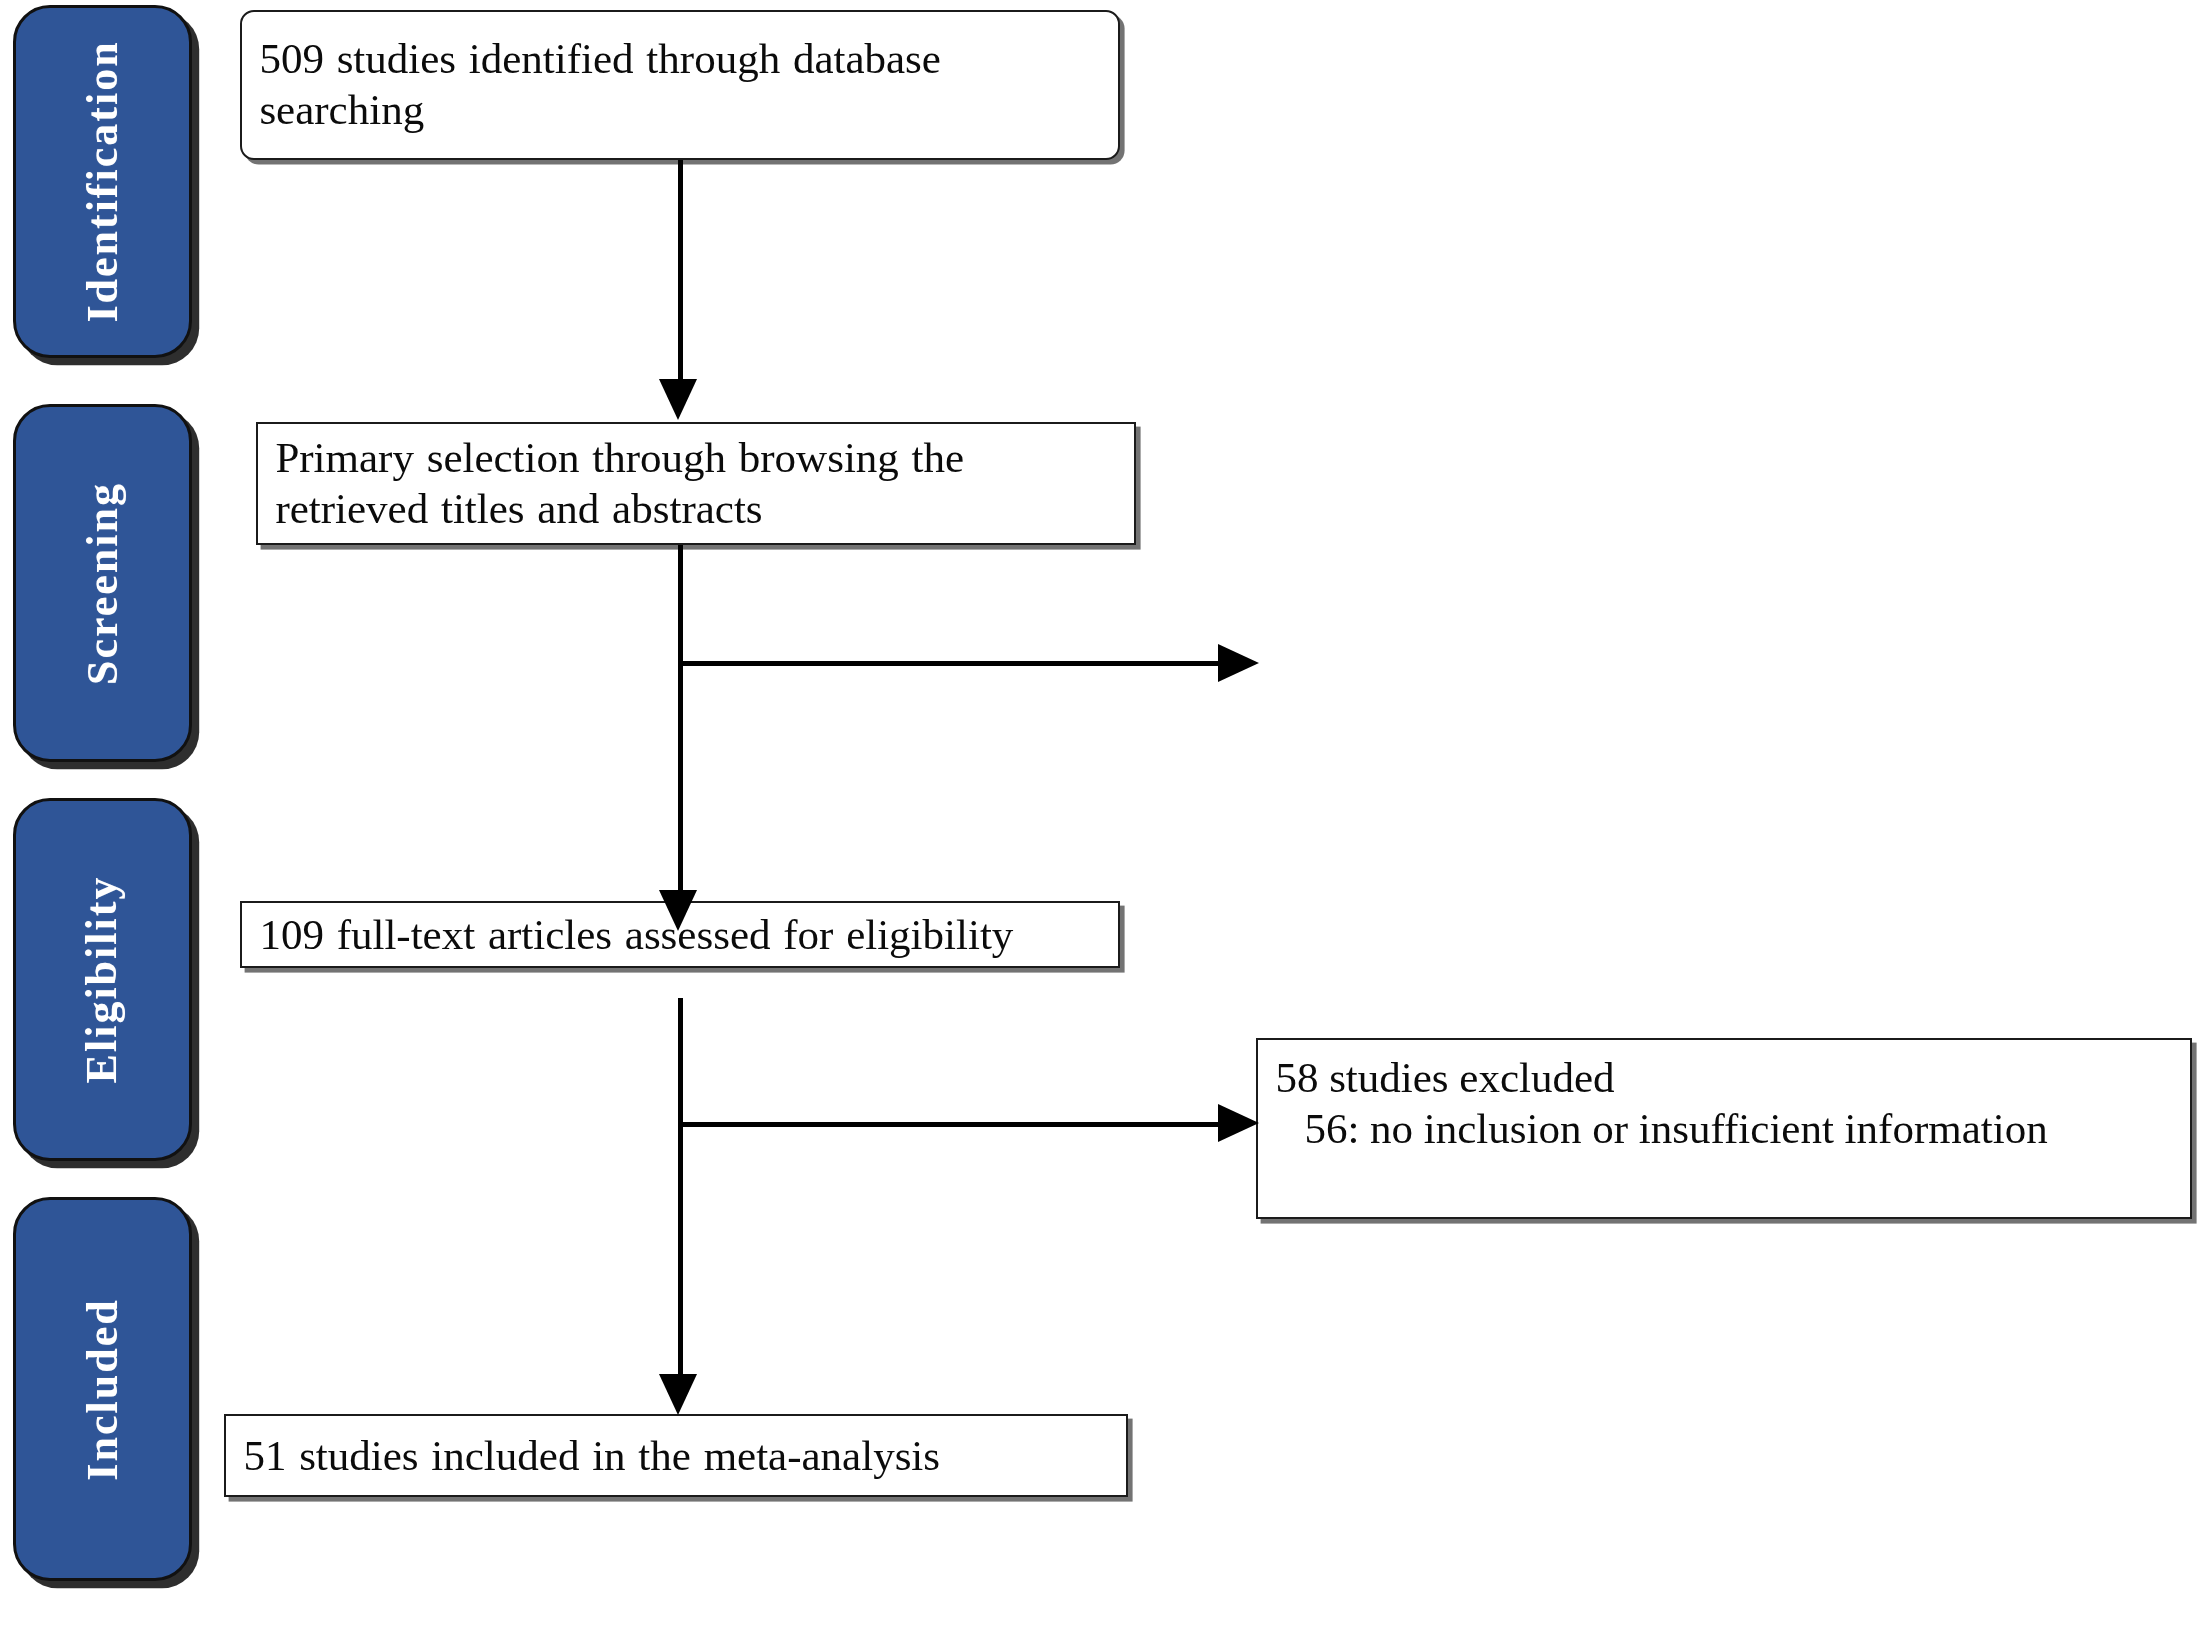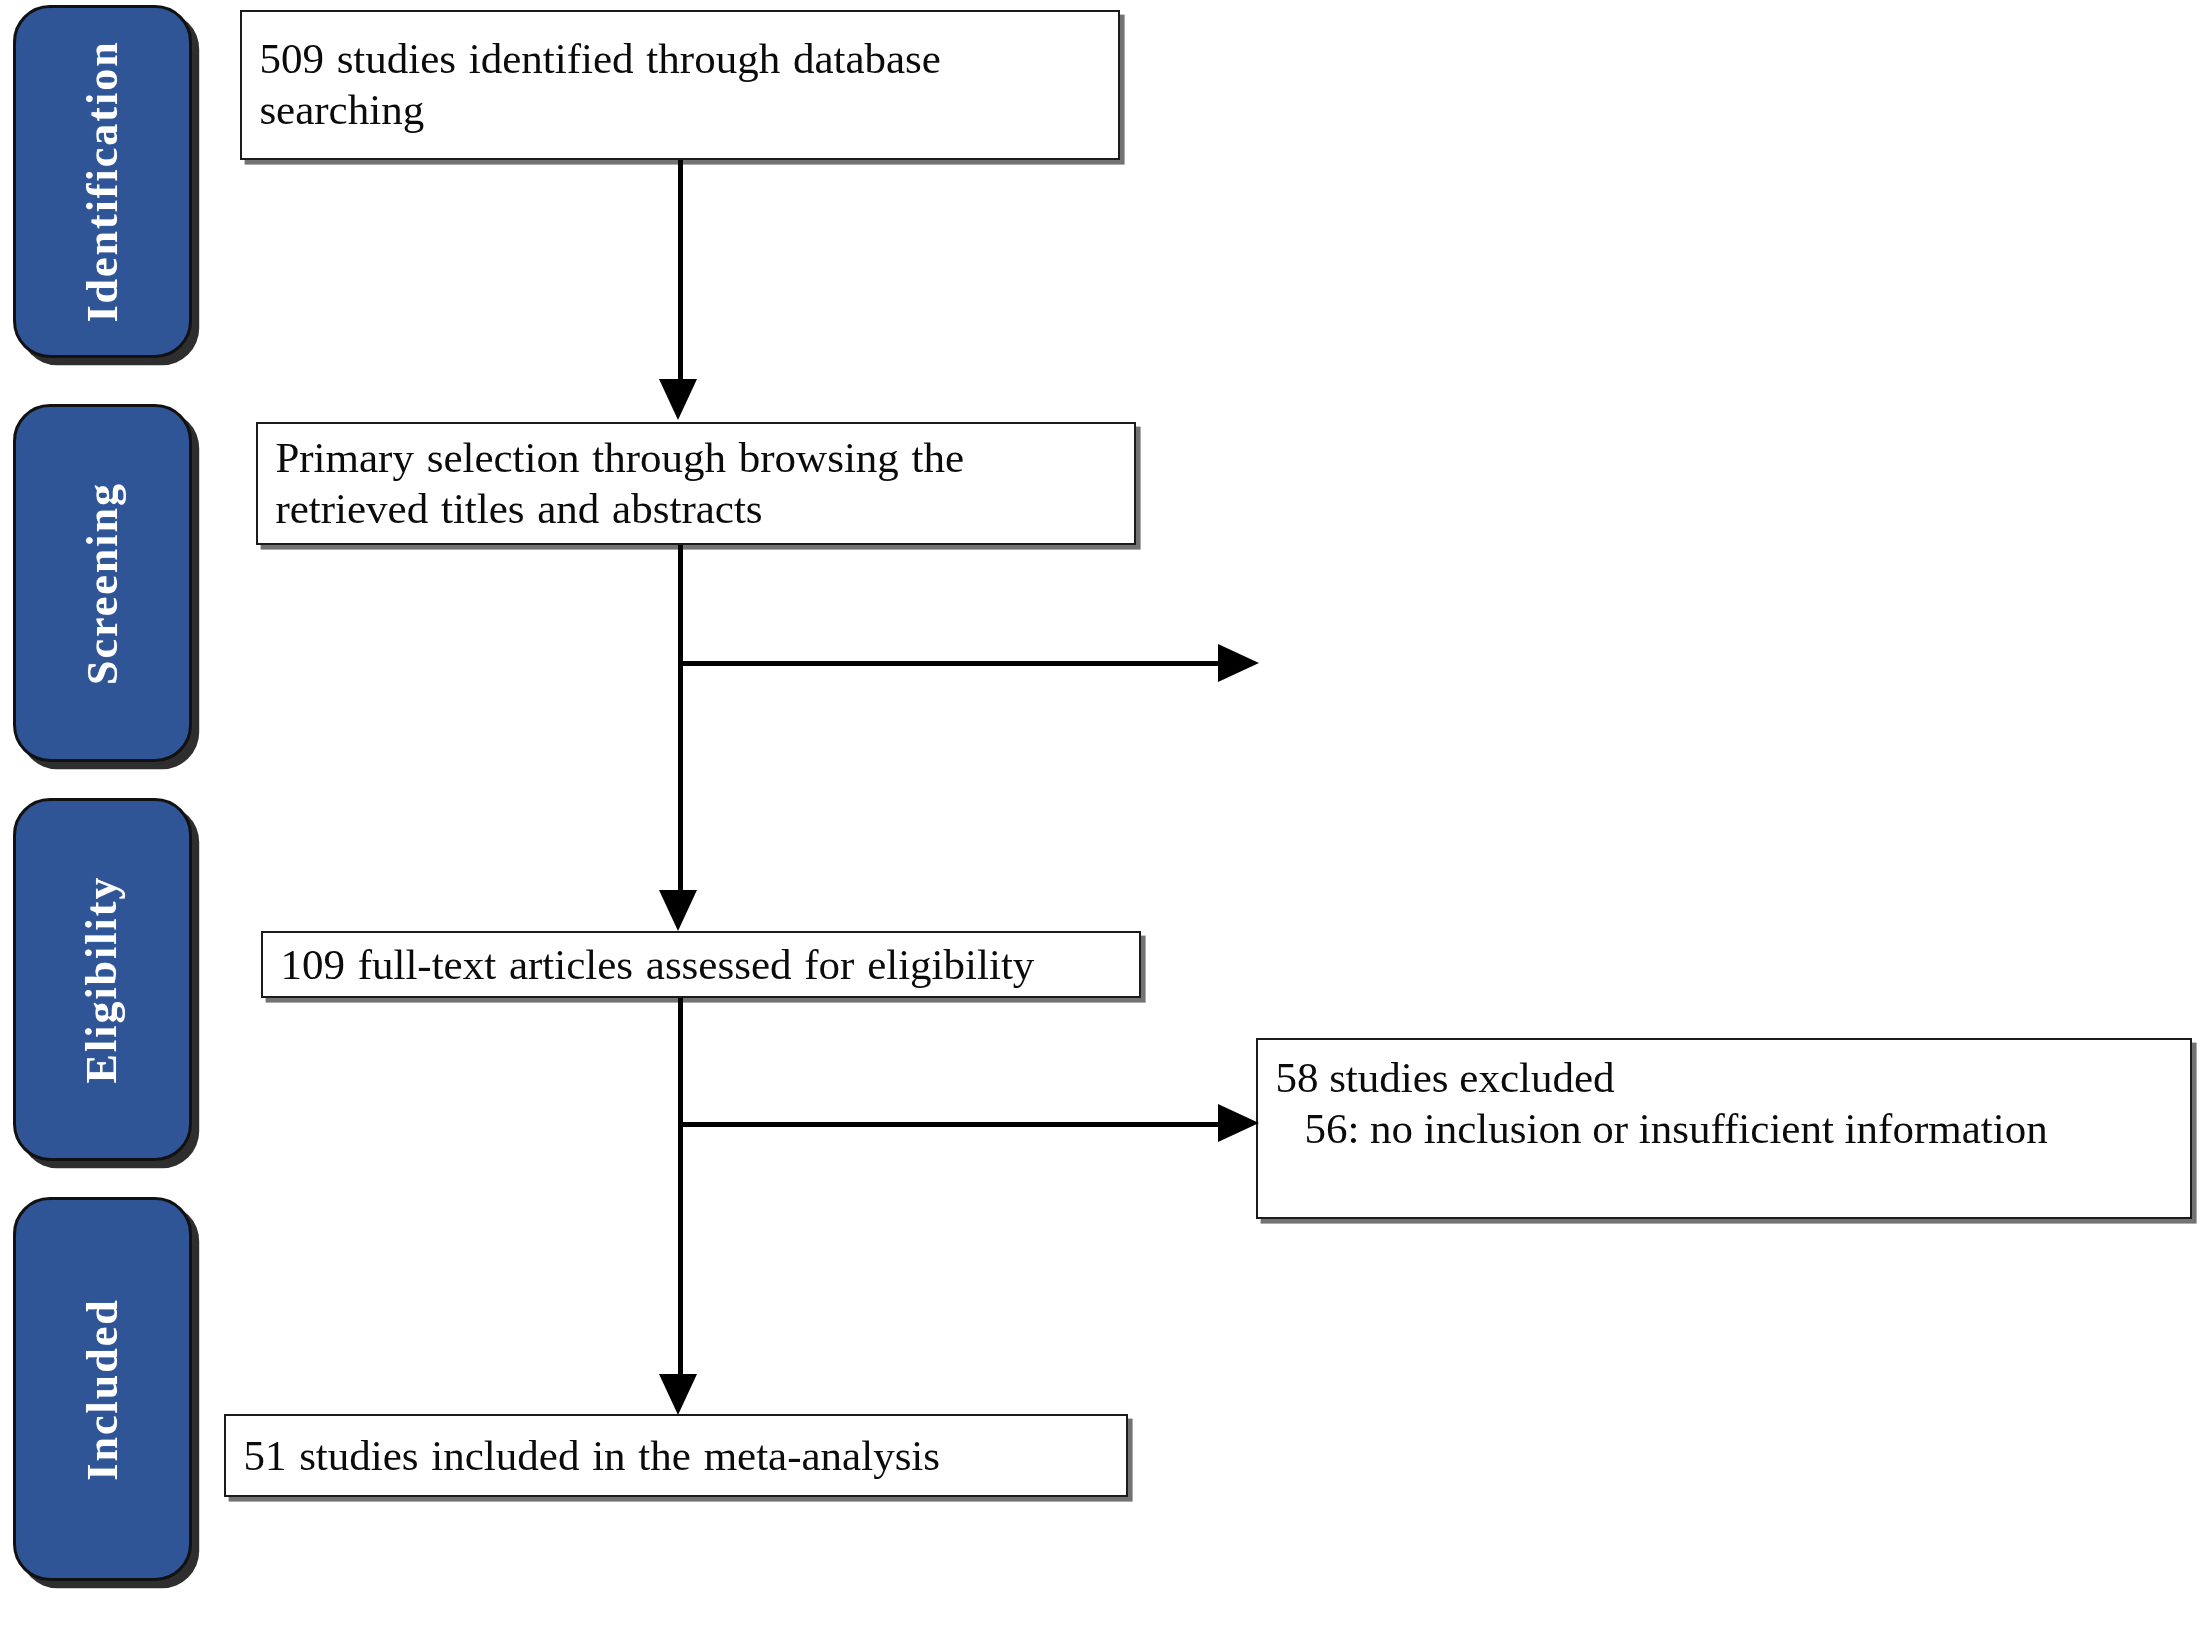--- a/index.html
+++ b/index.html
@@ -127,29 +127,29 @@
   </div>
 
   <div class="stage-pill" style="left:12.8px; top:798px; width:179px; height:363px;">
     <span class="stage-label">Eligibility</span>
   </div>
 
   <div class="stage-pill" style="left:12.8px; top:1197px; width:179px; height:384px;">
     <span class="stage-label">Included</span>
   </div>
 
-  <div class="flow-box" style="left:240px; top:10.2px; width:880px; height:150px;">
+  <div class="flow-box" style="left:240px; top:10.2px; width:880px; height:150px;border-radius:14px;">
     <div class="box-text">509 studies identified through database searching</div>
   </div>
 
   <div class="flow-box" style="left:240px; top:422px; width:880px; height:123px;margin-left:16px;">
     <div class="box-text">Primary selection through browsing the retrieved titles and abstracts</div>
   </div>
 
-  <div class="flow-box single-line" style="left:240px; top:931px; width:880px; height:67px;margin-left:21px;">
+  <div class="flow-box single-line" style="left:240px; top:901px; width:880px; height:67px;">
     <div class="box-text">109 full-text articles assessed for eligibility</div>
   </div>
 
   <div class="flow-box single-line" style="left:224px; top:1414px; width:904px; height:83px;">
     <div class="box-text">51 studies included in the meta-analysis</div>
   </div>
 
 
   <div class="flow-box excl-box" style="left:1256px; top:1026px; width:936px; height:181px;margin-top:12px;">
     <div class="box-inner">

